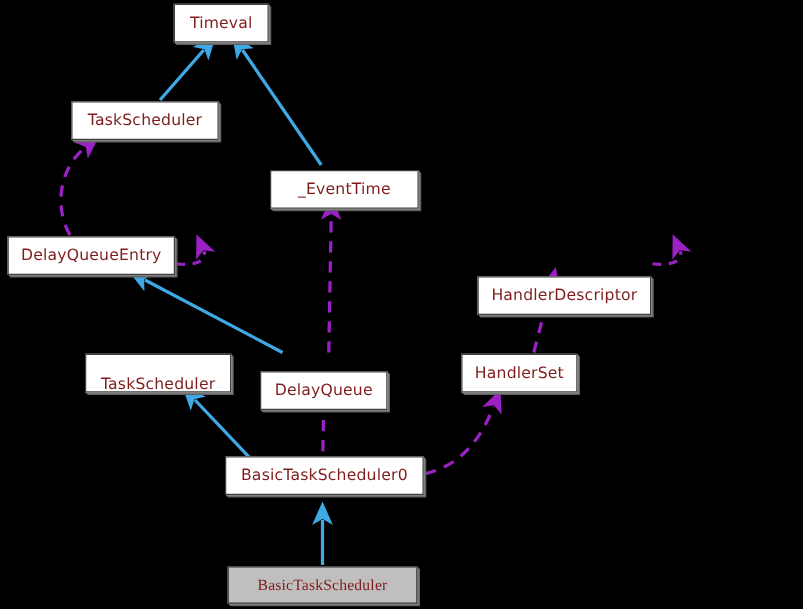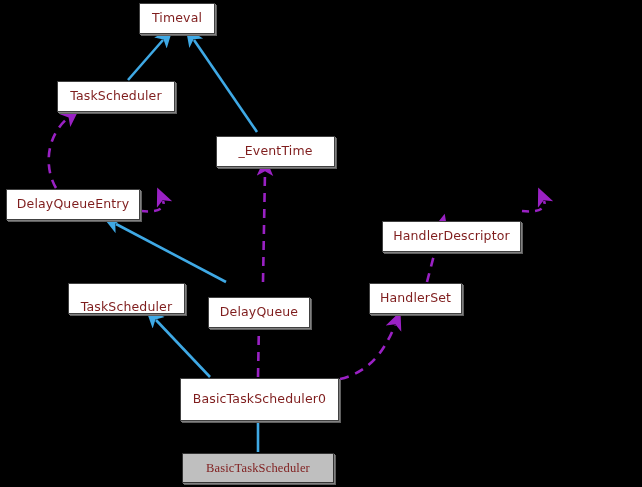--- a/index.html
+++ b/index.html
@@ -116,21 +116,21 @@
       </div>
       <div class="node" style="left: 68px; top: 283px; width: 117px; height: 31px; align-items: flex-end;">
         <span class="node-label">TaskScheduler</span>
       </div>
       <div class="node" style="left: 208px; top: 283px; width: 102px; height: 31px; margin-top: 14px;">
         <span class="node-label">DelayQueue</span>
       </div>
       <div class="node" style="left: 369px; top: 283px; width: 93px; height: 31px;">
         <span class="node-label">HandlerSet</span>
       </div>
-      <div class="node" style="left: 180px; top: 378px; width: 159px; height: 43px;">
+      <div class="node" style="left: 180px; top: 365px; width: 159px; height: 31px;">
         <span class="node-label">BasicTaskScheduler0</span>
       </div>
       <div class="node highlight" style="left: 182px; top: 453px; width: 152px; height: 30px; font-family: Liberation Serif, serif;">
         <span class="node-label">BasicTaskScheduler</span>
       </div>
     </div>
 
 </div>
 
 </body></html>

